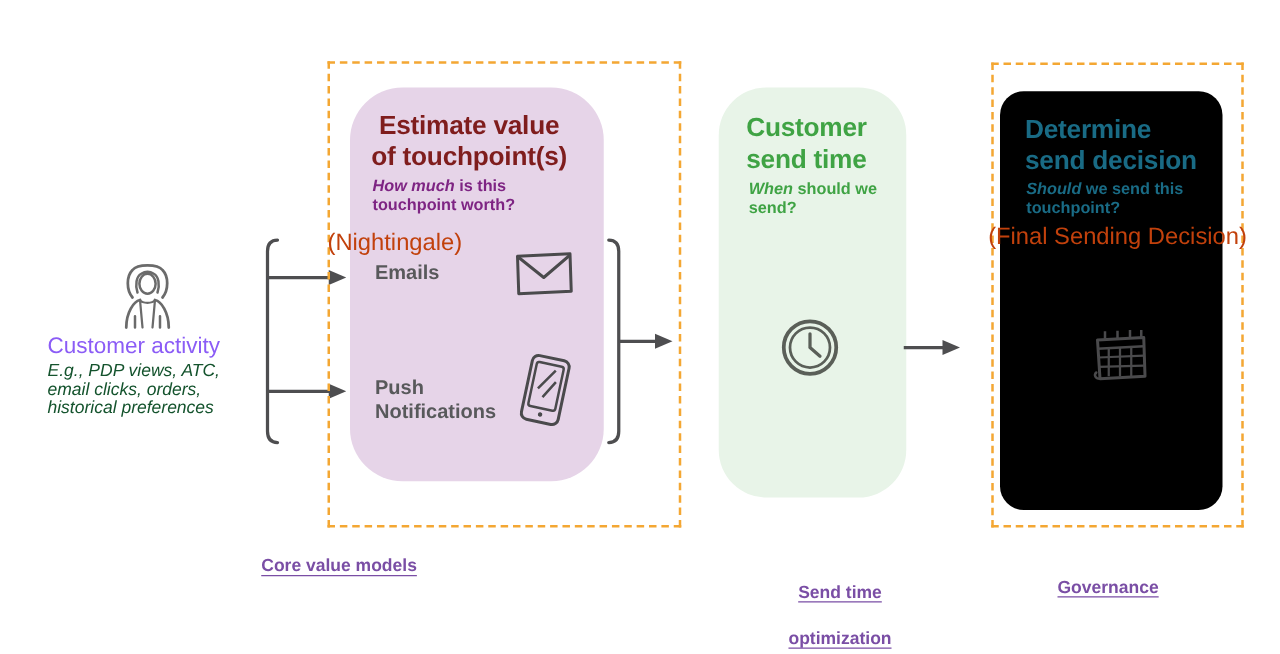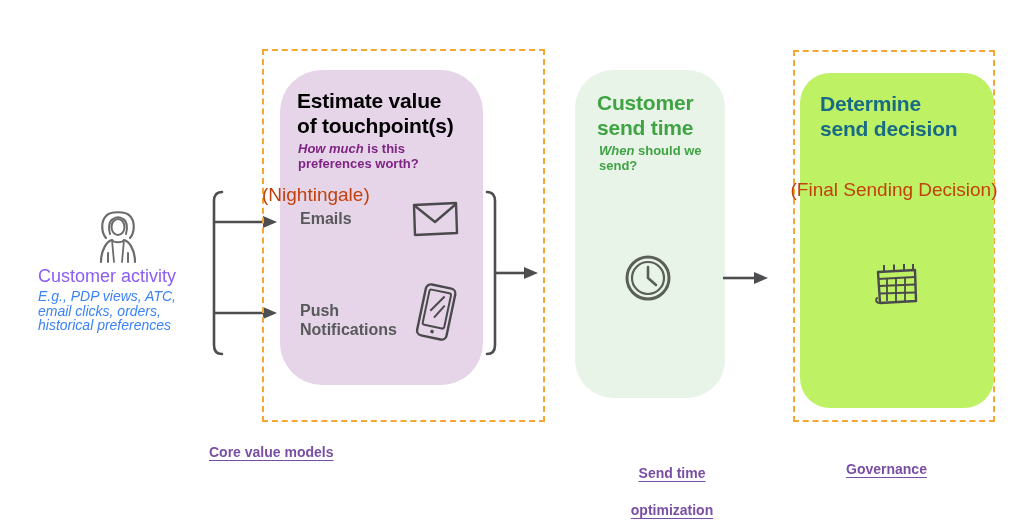--- a/index.html
+++ b/index.html
@@ -4,35 +4,35 @@
 <style>
   * { margin:0; padding:0; box-sizing:border-box; }
   html,body { background:#ffffff; }
   body { font-family:"Liberation Sans", sans-serif; }
   .canvas { position:relative; width:1024px; height:523px; background:#fff; overflow:hidden; }
 
   
   .person-icon { position:absolute; left:96px; top:208px; }
   .customer-block { position:absolute; left:38px; top:266px; width:170px; }
   .customer-title { font-size:18px; color:#8b5cf6; margin-bottom:2px; }
-  .customer-sub { font-size:14px; font-style:italic; color:#3b82f6; line-height:14.5px; }
+  .customer-sub { font-size:14px; font-style:italic; color:#14532d; line-height:14.5px; }
 
   
   .dashed-box { position:absolute; border:2px dashed #F4A733; background:transparent; }
   .dashed-1 { left:262px; top:49px; width:283px; height:373px; }
   .dashed-2 { left:793px; top:50px; width:202px; height:372px; }
 
   
   .stage { position:absolute; border-radius:42px; }
   .purple-box { left:280px; top:70px; width:203px; height:315px; background:#E6D4E8; }
   .green-box  { left:575px; top:70px; width:150px; height:328px; background:#E8F4E8; border-radius:38px; }
-  .blue-box   { left:800px; top:73px; width:194px; height:335px; background:#bef264; border-radius:30px; }
+  .blue-box   { left:800px; top:73px; width:178px; height:335px; background:#000000; border-radius:19px; }
 
   .box-title { position:absolute; font-weight:700; font-size:21px; line-height:25px; letter-spacing:-0.2px; }
-  .purple-box .box-title { left:17px; top:18px; color:#000000; }
+  .purple-box .box-title { left:17px; top:18px; color:#7f1d1d;text-align:center; }
   .green-box  .box-title { left:22px; top:20px; color:#3FA344; }
   .blue-box   .box-title { left:20px; top:18px; color:#196B85; }
 
   .box-sub { position:absolute; font-weight:700; font-size:13px; line-height:15px; }
   .purple-box .box-sub { left:18px; top:71px; width:168px; color:#7E2483; }
   .green-box  .box-sub { left:24px; top:73px; width:112px; color:#3FA344; }
   .blue-box   .box-sub { left:21px; top:70px; width:145px; color:#196B85; }
   .box-sub i { font-style:italic; }
 
   .annotation { position:absolute; font-size:19px; color:#c2410c; white-space:nowrap; }
@@ -86,21 +86,21 @@
     <polygon points="61,118 75,124 61,130" fill="#4E4E50"></polygon>
   </svg>
 
   <div class="dashed-box dashed-1"></div>
 
   <div class="stage purple-box">
     <div class="box-title">
       <div>Estimate value</div>
       <div>of touchpoint(s)</div>
     </div>
-    <div class="box-sub"><i>How much</i><span> is this preferences worth?</span></div>
+    <div class="box-sub"><i>How much</i><span> is this touchpoint worth?</span></div>
 
     <div class="item-label item-emails">Emails</div>
     <svg class="envelope-icon" width="50" height="42" viewBox="0 0 50 42" fill="none">
       <path d="M4 7 L 46 5 L 47 35 L 5 37 Z" stroke="#4a4a4c" stroke-width="2.4" fill="none" stroke-linejoin="round"></path>
       <path d="M5 8 L 25 24 L 46 6" stroke="#4a4a4c" stroke-width="2.4" fill="none" stroke-linejoin="round"></path>
     </svg>
 
     <div class="item-label item-push">Push Notifications</div>
     <svg class="phone-icon" width="44" height="62" viewBox="0 0 44 62" fill="none">
       <g transform="rotate(12 22 31)">
@@ -137,20 +137,21 @@
     <polygon points="34,4 48,10 34,16" fill="#4E4E50"></polygon>
   </svg>
 
   <div class="dashed-box dashed-2"></div>
 
   <div class="stage blue-box">
     <div class="box-title">
       <div>Determine</div>
       <div>send decision</div>
     </div>
+    <div class="box-sub"><i>Should</i><span> we send this touchpoint?</span></div>
     <svg class="calendar-icon" width="52" height="52" viewBox="0 0 52 52" fill="none">
       <path d="M8 13 L 45 11 L 46 42 L 10 44 Z" stroke="#4a4a4c" stroke-width="2.4" fill="none" stroke-linejoin="round"></path>
       <path d="M8 20 L 45 18" stroke="#4a4a4c" stroke-width="2.2"></path>
       <path d="M14 12 L 14 6 M 24 11.5 L 24 5.5 M 34 11 L 34 5 M 43 11 L 43 5" stroke="#4a4a4c" stroke-width="2"></path>
       <path d="M17 19.5 L 17 42 M 26 19 L 26 42 M 35 18.5 L 35 42" stroke="#4a4a4c" stroke-width="1.8"></path>
       <path d="M9 27 L 45 25.5 M 9 34.5 L 45 33.5" stroke="#4a4a4c" stroke-width="1.8"></path>
       <path d="M10 44 C 6 44 5 41 7 39" stroke="#4a4a4c" stroke-width="2" fill="none" stroke-linecap="round"></path>
     </svg>
   </div>
   <div class="annotation note-final">(Final Sending Decision)</div>

